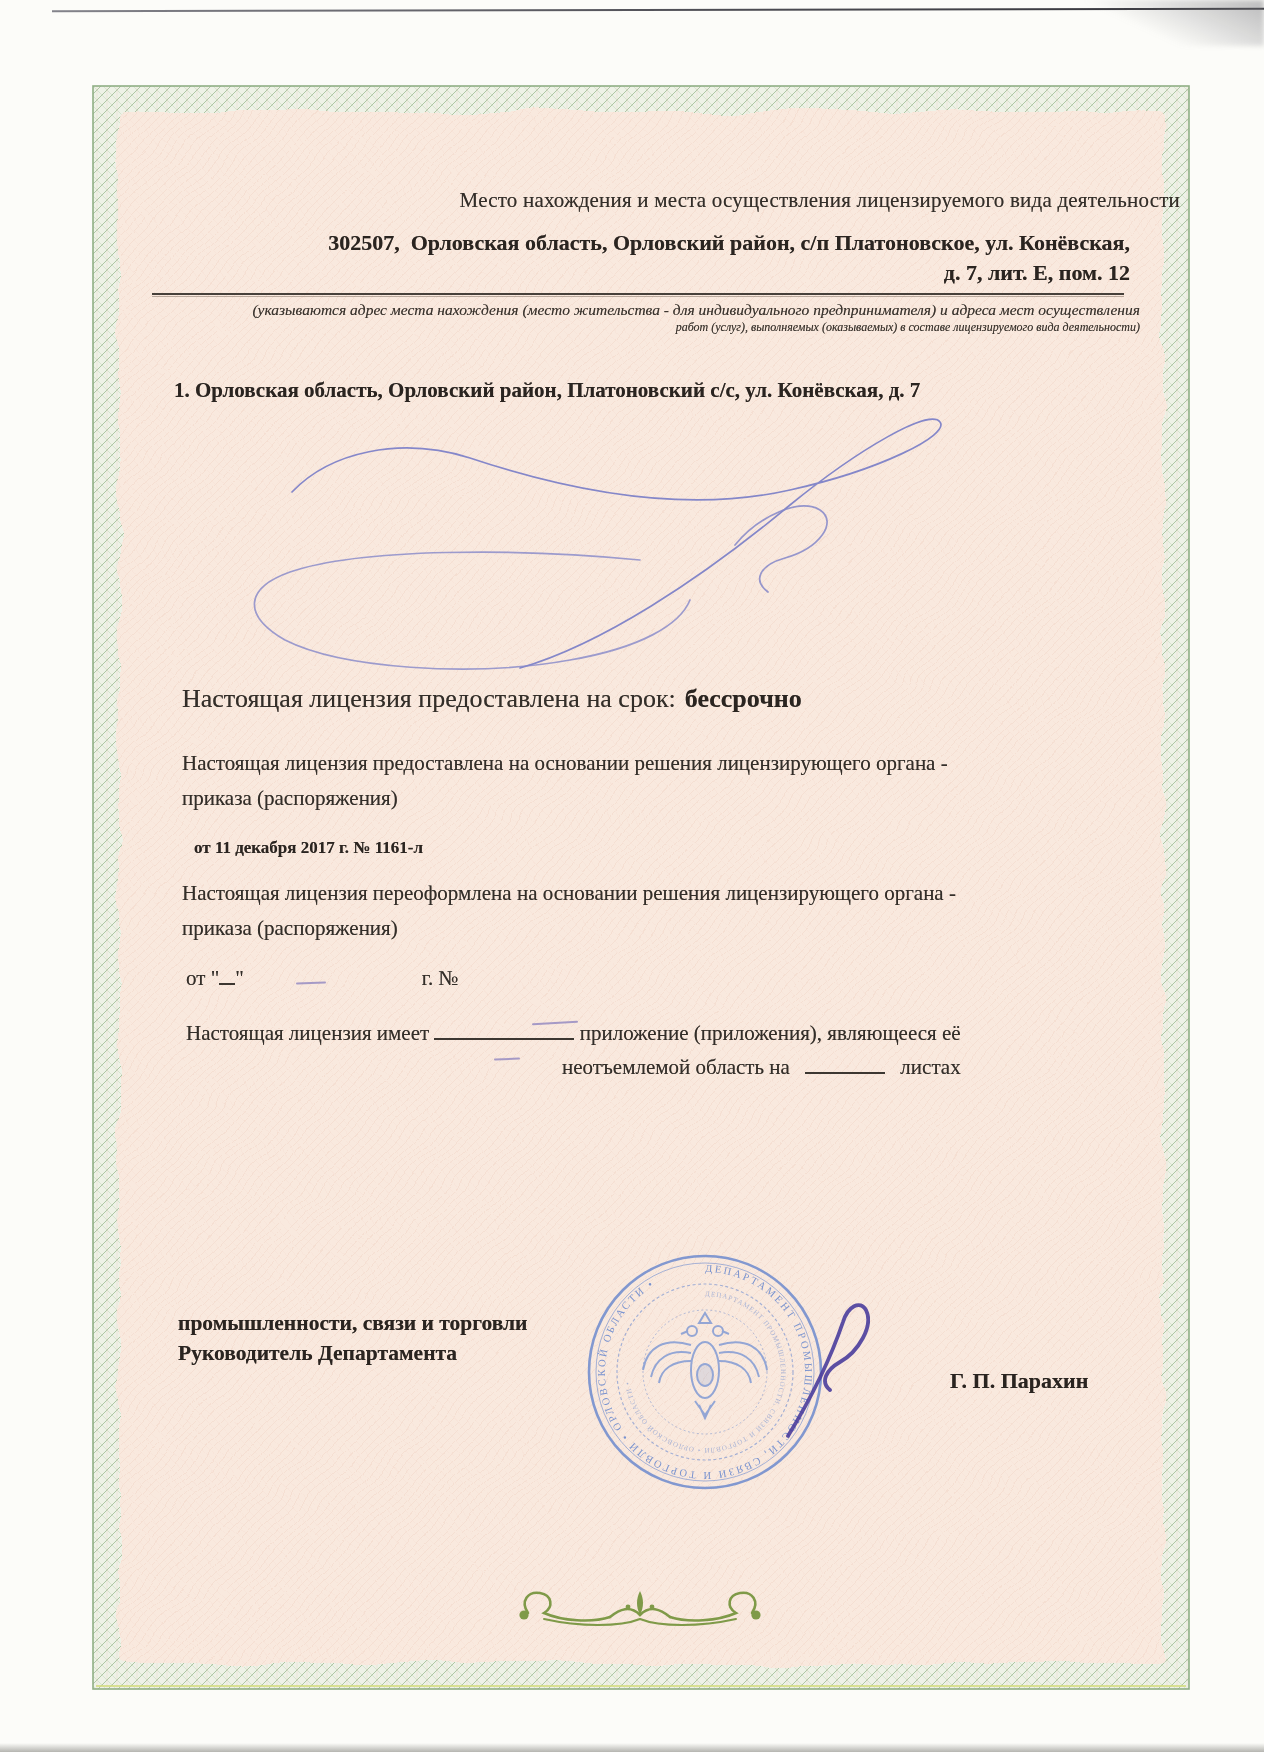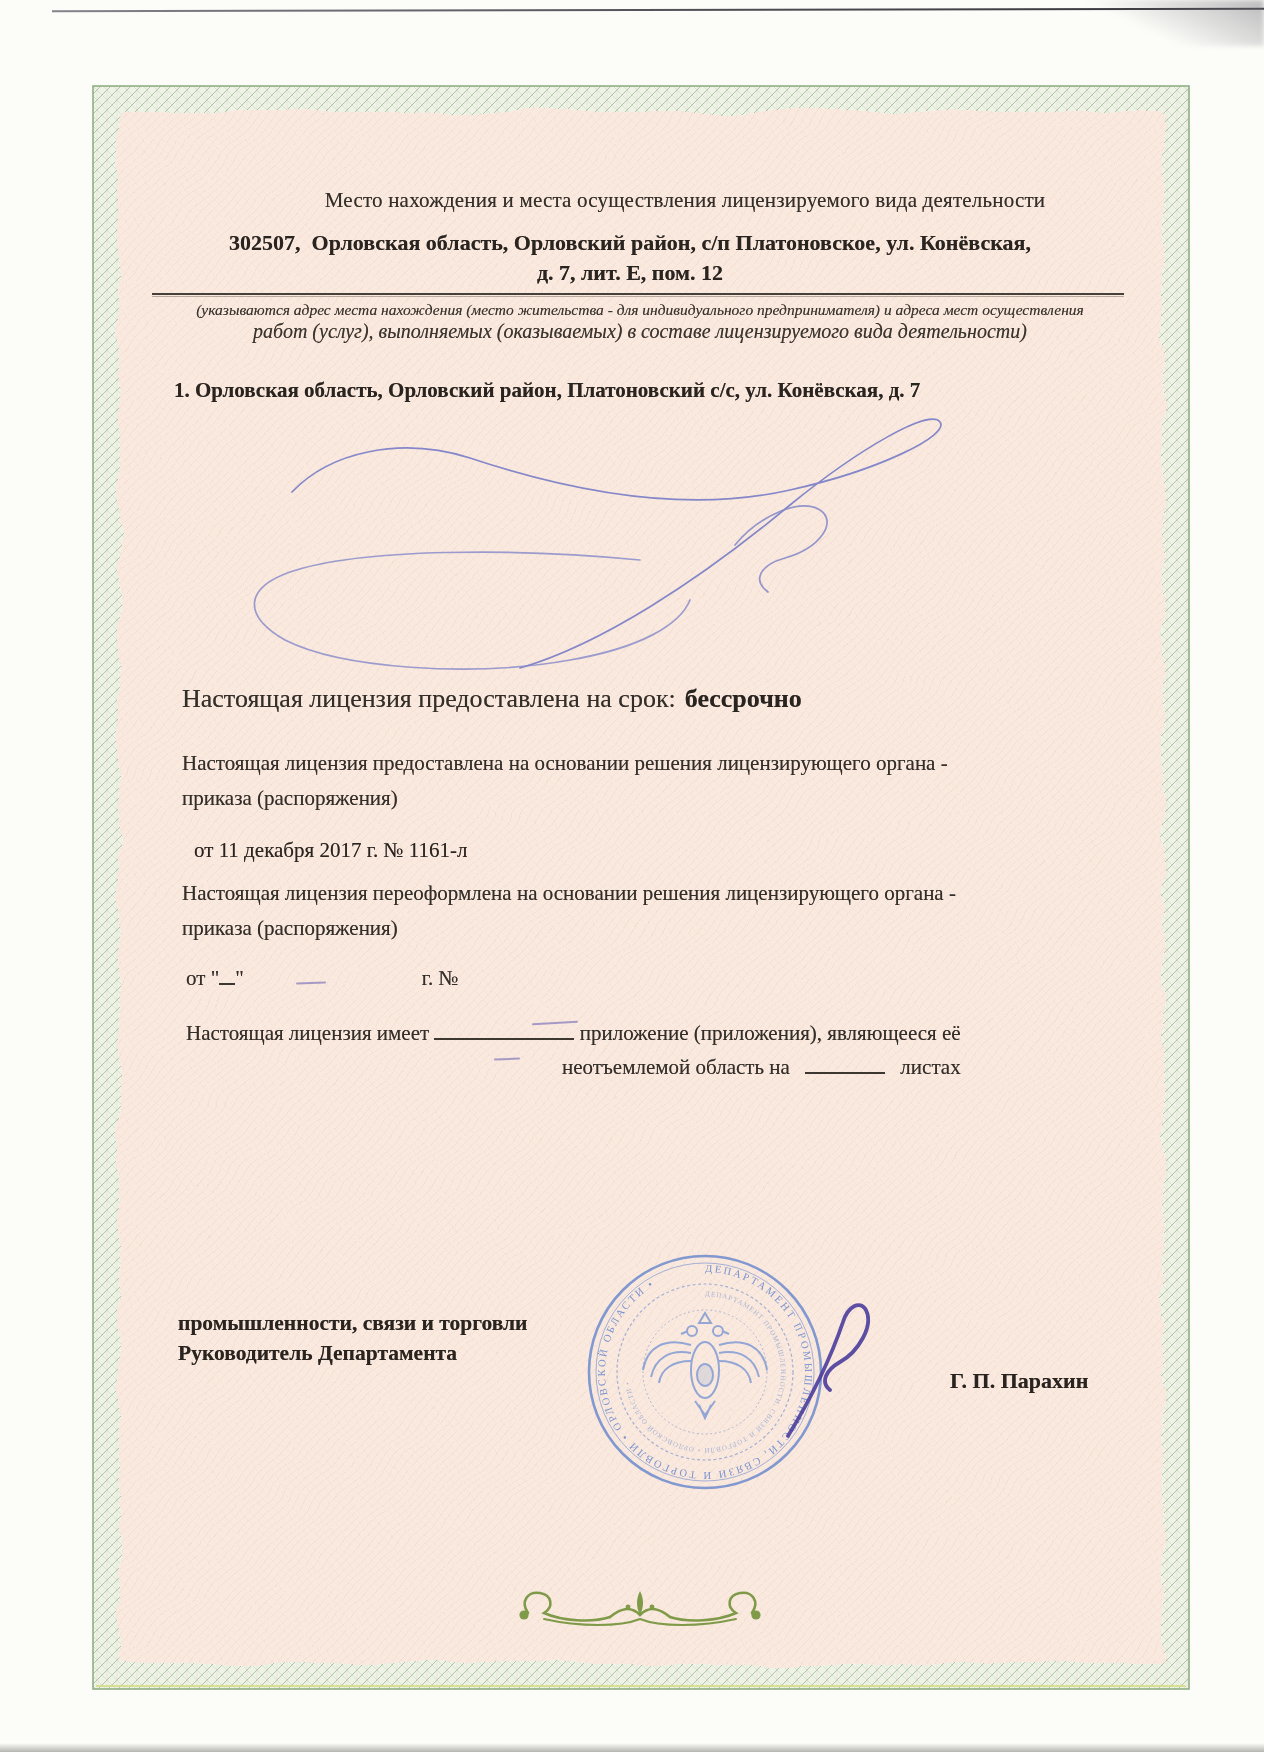--- a/index.html
+++ b/index.html
@@ -17,34 +17,34 @@
   .scan-corner-smudge{right:0;top:0;width:185px;height:46px;
     background:linear-gradient(205deg,rgba(120,120,126,.5),rgba(120,120,126,0) 65%);
     filter:blur(2.5px);}
   .scan-bottom-shadow{left:0;bottom:0;width:100%;height:9px;
     background:linear-gradient(180deg,rgba(140,140,134,0),rgba(122,122,116,.55));}
   
   .frame-svg{left:92px;top:85px;}
   .overlay-svg{pointer-events:none;}
   
   .t{position:absolute;white-space:nowrap;text-shadow:0 0 .5px rgba(45,38,32,.55);}
-  .center{text-align:center;white-space:normal;}
+  .center{text-align:right;white-space:normal;}
   .title{left:190px;top:188px;width:990px;font-size:21px;letter-spacing:.2px;}
   .addr1{left:130px;top:230px;width:1000px;font-size:22px;font-weight:bold;color:#2a2420;}
   .addr2{left:130px;top:260px;width:1000px;font-size:22px;font-weight:bold;color:#2a2420;}
   .addr-rule{left:152px;top:293px;width:972px;height:4px;
     background:linear-gradient(#46403a 0 2px,rgba(0,0,0,0) 2px 3px,rgba(122,106,94,.5) 3px 4px);}
   .note1{left:140px;top:301px;width:1000px;font-size:15.5px;font-style:italic;color:#3a342e;}
-  .note2{left:140px;top:320px;width:1000px;font-size:20px;font-style:italic;color:#3a342e;}
+  .note2{left:140px;top:320px;width:1000px;font-size:12px;font-style:italic;color:#3a342e;}
   .place{left:174px;top:378px;font-size:21px;font-weight:bold;color:#2a2420;}
   .term{left:182px;top:684px;font-size:26px;}
   .term b{margin-left:9px;color:#2a2420;}
   .par{font-size:21px;line-height:35px;}
   .grant-basis{left:182px;top:746px;}
-  .order{left:194px;top:838px;font-size:21px;font-weight:normal;color:#2a2420;}
+  .order{left:194px;top:838px;font-size:17px;font-weight:bold;color:#2a2420;}
   .reissue-basis{left:182px;top:876px;}
   .reissue-line{left:186px;top:966px;font-size:21px;}
   .appendix{left:186px;top:1016px;font-size:21px;line-height:34px;text-align:right;}
   .blank{display:inline-block;height:14px;border-bottom:2px solid #3c3731;vertical-align:baseline;}
   .spacer{display:inline-block;}
   .pen-mark{position:absolute;height:2px;background:#978cc2;border-radius:2px;opacity:.85;}
   .signer{left:178px;top:1308px;font-size:21.5px;font-weight:bold;line-height:30px;color:#2a2420;}
   .signer-name{left:950px;top:1368px;font-size:22px;font-weight:bold;color:#2a2420;}
 </style>
 </head>

